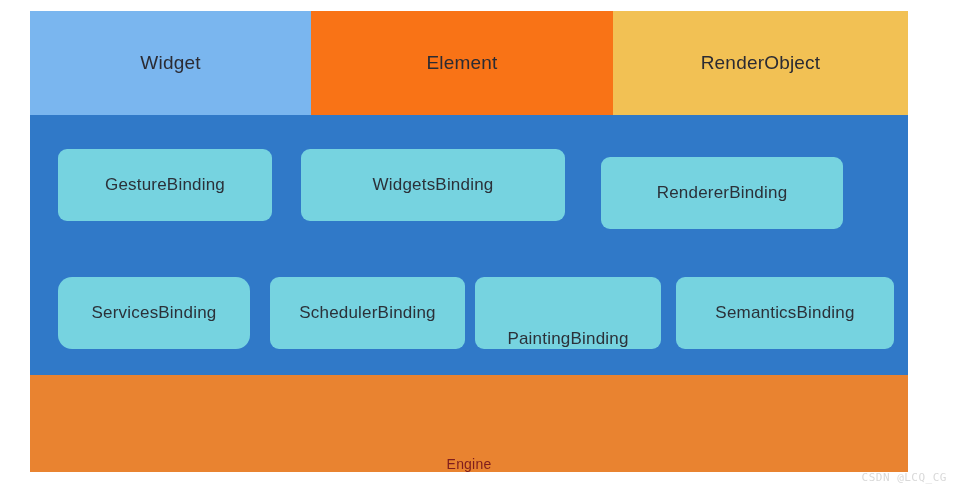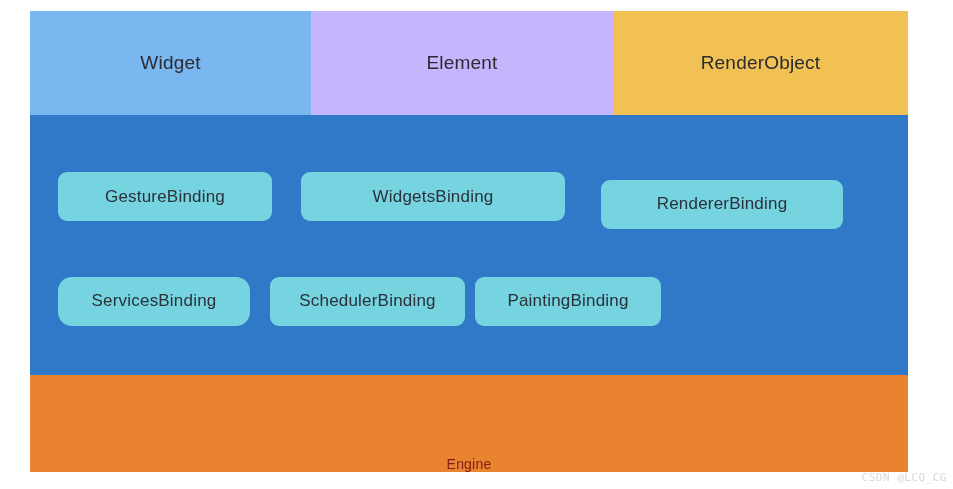--- a/index.html
+++ b/index.html
@@ -33,21 +33,21 @@
   }
   .top-cell {
     display: flex;
     align-items: center;
     justify-content: center;
     font-size: 19px;
     color: #2b2b33;
     letter-spacing: 0.2px;
   }
   .top-cell.widget       { flex: 0 0 281px; background: #7AB6EF; }
-  .top-cell.element      { flex: 0 0 302px; background: #c4b5fd; }
+  .top-cell.element      { flex: 0 0 302px; background: #f97316; }
   .top-cell.renderobject { flex: 1 1 auto;  background: #F2C154; }
 
   
   .bindings-layer {
     flex: 0 0 260px;
     background: #3079C8;
     display: flex;
     flex-direction: column;
     justify-content: center;
     padding: 0 28px;
@@ -55,39 +55,39 @@
   }
   .binding-row {
     display: flex;
     align-items: center;
   }
   .binding-row.row-1 { margin-bottom: 48px; }
 
   .binding-box {
     background: #76D3E0;
     border-radius: 9px;
-    height: 49px;
+    height: 72px;
     display: flex;
     align-items: center;
     justify-content: center;
     font-size: 17px;
     color: #2b3139;
     letter-spacing: 0.2px;
     box-sizing: border-box;
   }
 
   
   .row-1 .b-gesture  { flex: 0 0 214px; }
   .row-1 .b-widgets  { flex: 0 0 264px; margin-left: 29px; }
   .row-1 .b-renderer { flex: 0 0 242px; margin-left: 36px; margin-top: 15px; }
 
   
   .row-2 .b-services  { flex: 0 0 192px; border-radius: 14px; }
   .row-2 .b-scheduler { flex: 0 0 195px; margin-left: 20px; }
-  .row-2 .b-painting  { flex: 0 0 186px; margin-left: 10px; }
+  .row-2 .b-painting  { flex: 0 0 186px; margin-left: 10px; align-items: flex-end; }
   .row-2 .b-semantics { flex: 0 0 218px; margin-left: 15px; }
 
   
   .engine-bar {
     flex: 1 1 auto;
     background: #E98330;
     display: flex;
     align-items: flex-end;
     justify-content: center;
     font-size: 14px;
@@ -141,20 +141,23 @@
     <div class="binding-row row-2">
       <div class="binding-box b-services">
         <span>ServicesBinding</span>
       </div>
       <div class="binding-box b-scheduler">
         <span>SchedulerBinding</span>
       </div>
       <div class="binding-box b-painting">
         <span>PaintingBinding</span>
       </div>
+      <div class="binding-box b-semantics">
+        <span>SemanticsBinding</span>
+      </div>
     </div>
 
   </div>
 
   <div class="engine-bar">
     <span>Engine</span>
   </div>
 
 </div>
 

